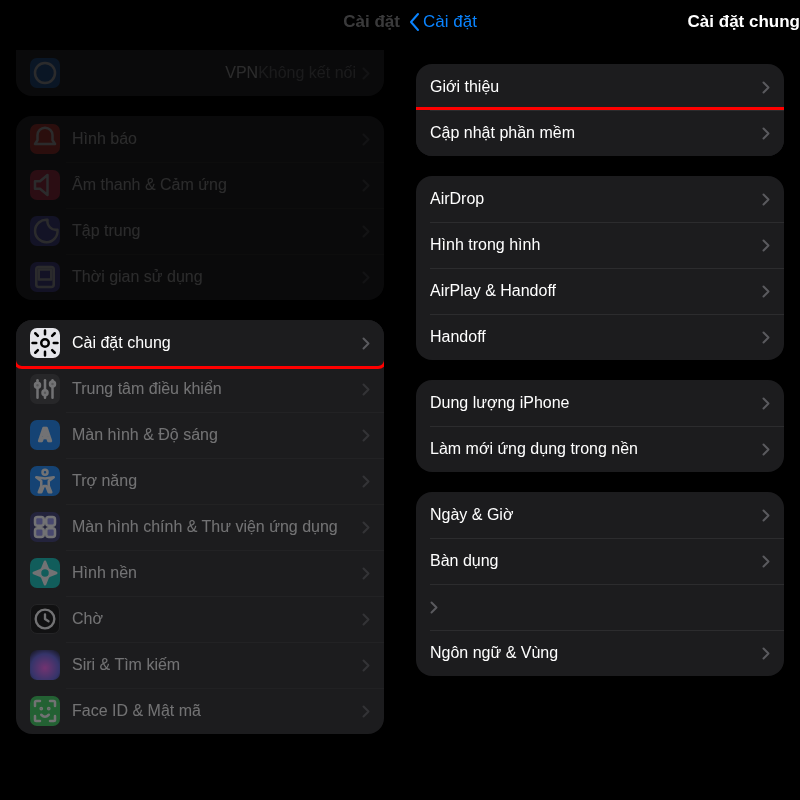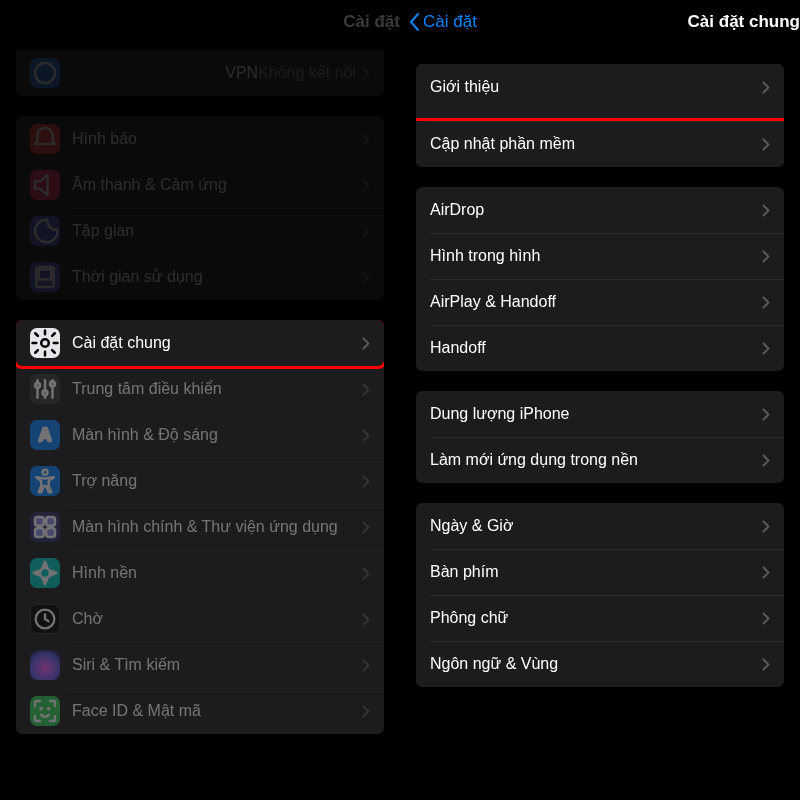--- a/index.html
+++ b/index.html
@@ -35,21 +35,21 @@
     align-items: center;
     color: #0a84ff;
     font-size: 17px;
   }
   .hdr-back svg { width: 12px; height: 20px; margin-right: 3px; }
   .dimmed .hdr-title { color: #9a9a9c; }
   
   .groups { padding: 0 16px; }
   .group {
     background: #1c1c1e;
-    border-radius: 6px;
+    border-radius: 16px;
     margin-top: 20px;
     overflow: hidden;
   }
   .row {
     display: flex;
     align-items: center;
     min-height: 46px;
     padding: 0 14px;
     position: relative;
   }
@@ -83,21 +83,21 @@
   .dim { opacity: 0.38; }
   .highlighted {
     outline: 3px solid #ff0000;
     outline-offset: 0;
     border-radius: 6px;
     position: relative;
     z-index: 5;
     background: #1c1c1e;
     opacity: 1 !important;
   }
-  .pane-right .highlighted { border-radius: 0; margin-top: 11px; }
+  .pane-right .highlighted { border-radius: 0; }
   
   .group.partial-top { margin-top: 6px; border-top-left-radius:0; border-top-right-radius:0;text-align:right; }
   
   .ic-vpn    { background:#1f6fd6; }
   .ic-notif  { background:#ff3b30; }
   .ic-sound  { background:#ff2d55; }
   .ic-focus  { background:#5856d6; }
   .ic-screen { background:#5856d6; }
   .ic-gen    { background:#e5e5ea; color:#000; }
   .ic-cc     { background:#3a3a3c; }
@@ -161,21 +161,21 @@
               <polyline points="1.5,1.5 6.5,6.5 1.5,11.5"></polyline>
             </svg>
           </span>
         </div>
         <div class="row dim">
           <span class="icon ic-focus">
             <svg viewBox="0 0 24 24" fill="#fff" stroke="none">
               <path d="M14 3a9 9 0 108 8 7 7 0 01-8-8z"></path>
             </svg>
           </span>
-          <span class="lbl">Tập gian</span>
+          <span class="lbl">Tập trung</span>
           <span class="chevron">
             <svg viewBox="0 0 8 13">
               <polyline points="1.5,1.5 6.5,6.5 1.5,11.5"></polyline>
             </svg>
           </span>
         </div>
         <div class="row dim">
           <span class="icon ic-screen">
             <svg viewBox="0 0 24 24" fill="#fff" stroke="none">
               <rect x="5" y="4" width="14" height="16" rx="2"></rect>
@@ -407,29 +407,28 @@
       <div class="group">
         <div class="row">
           <span class="lbl">Ngày &amp; Giờ</span>
           <span class="chevron">
             <svg viewBox="0 0 8 13">
               <polyline points="1.5,1.5 6.5,6.5 1.5,11.5"></polyline>
             </svg>
           </span>
         </div>
         <div class="row">
-          <span class="lbl">Bàn phím</span>
-          <span class="chevron">
-            <svg viewBox="0 0 8 13">
-              <polyline points="1.5,1.5 6.5,6.5 1.5,11.5"></polyline>
-            </svg>
-          </span>
-        </div>
-        <div class="row">
-          <span class="lbl">Phông chữ</span>
+          <span class="lbl">Bàn dụng</span>
+          <span class="chevron">
+            <svg viewBox="0 0 8 13">
+              <polyline points="1.5,1.5 6.5,6.5 1.5,11.5"></polyline>
+            </svg>
+          </span>
+        </div>
+        <div class="row">
           <span class="chevron">
             <svg viewBox="0 0 8 13">
               <polyline points="1.5,1.5 6.5,6.5 1.5,11.5"></polyline>
             </svg>
           </span>
         </div>
         <div class="row">
           <span class="lbl">Ngôn ngữ &amp; Vùng</span>
           <span class="chevron">
             <svg viewBox="0 0 8 13">

